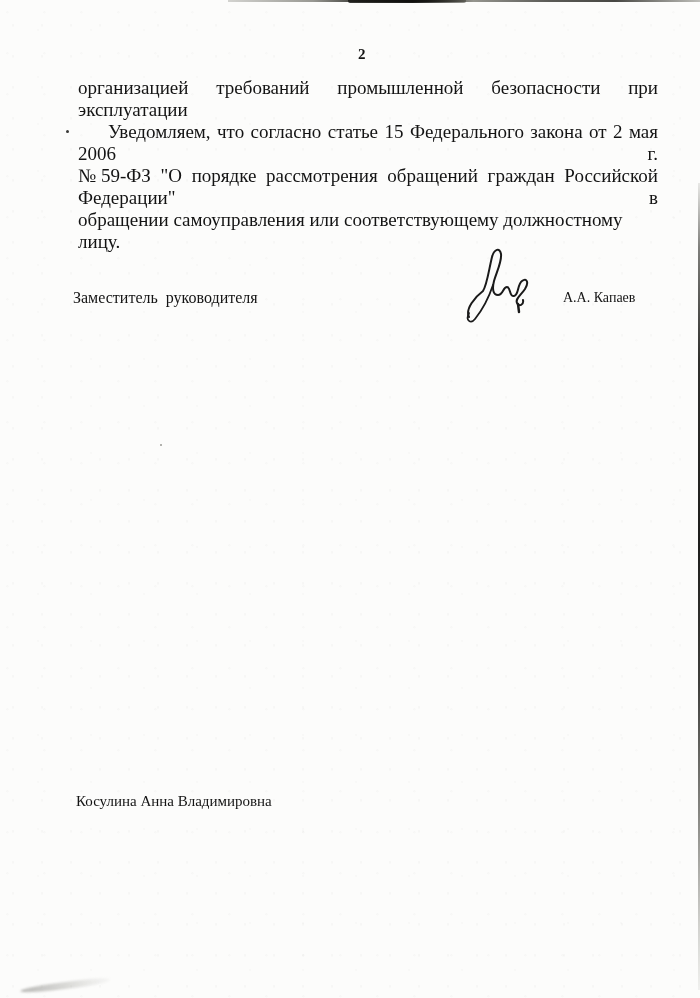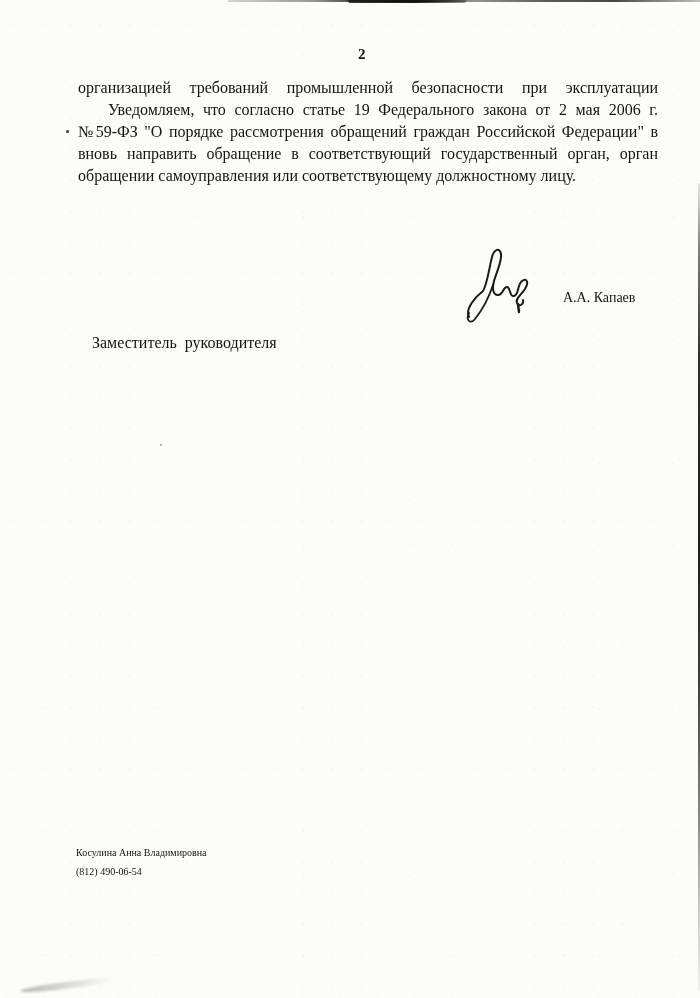--- a/index.html
+++ b/index.html
@@ -49,39 +49,39 @@
   .speck{position:absolute;background:#3a3a38;border-radius:50%;}
   .speck.s1{left:66px;top:130px;width:3px;height:3px;}
   .speck.s2{left:160px;top:444px;width:2px;height:2px;background:#9a9a94;}
 
   .page-number{
     position:absolute;left:358px;top:45px;
     font-size:15px;line-height:18px;font-weight:bold;
   }
   .text-block{
     position:absolute;left:78px;top:77px;width:580px;
-    font-size:16px;line-height:22px;
+    font-size:19px;line-height:22px;
   }
   .line{white-space:normal;}
   .line.j{text-align:justify;text-align-last:justify;}
   .line.indent{text-indent:30px;}
 
   .signer-title{
-    position:absolute;left:92px;top:288px;
-    font-size:16px;line-height:20px;white-space:pre;margin-top:45px;
+    position:absolute;left:73px;top:288px;
+    font-size:16px;line-height:20px;white-space:pre;
   }
   .signer-name{
     position:absolute;left:563px;top:288px;
     font-size:14px;line-height:20px;white-space:pre;
   }
   .signature{position:absolute;left:459px;top:245px;width:76px;height:88px;}
 
   .executor{
-    position:absolute;left:76px;top:844px;
-    font-size:10px;line-height:18.5px;
+    position:absolute;left:76px;top:792px;
+    font-size:15px;line-height:18.5px;
   }
 </style>
 </head>
 <body>
 
 <div class="page">
 
   <div class="edge-top"></div>
   <div class="edge-top-thick"></div>
   <div class="edge-right"></div>
@@ -89,35 +89,33 @@
   <div class="speck s1"></div>
   <div class="speck s2"></div>
 
   <div class="page-number">2</div>
 
   <div class="text-block">
     <div class="para">
       <div class="line j">организацией требований промышленной безопасности при эксплуатации</div>
     </div>
     <div class="para">
-      <div class="line j indent">Уведомляем, что согласно статье 19 Федерального закона от 2 мая 2006 г.</div>
+      <div class="line j indent">Уведомляем, что согласно статье 15 Федерального закона от 2 мая 2006 г.</div>
       <div class="line j">№59-ФЗ "О порядке рассмотрения обращений граждан Российской Федерации" в</div>
-      <div class="line j">вновь направить обращение в соответствующий государственный орган, орган</div>
       <div class="line">обращении самоуправления или соответствующему должностному лицу.</div>
     </div>
   </div>
 
   <div class="signer-title">Заместитель  руководителя</div>
 
   <svg class="signature" viewBox="0 0 76 88" fill="none" xmlns="http://www.w3.org/2000/svg">
     <path d="M10 72 C 6 64, 16 52, 24 46 C 28 40, 30 24, 33 12 C 35 4, 41 2, 42 9 C 43 16, 38 26, 35 36 C 33 44, 34 50, 39 50 C 44 50, 44 42, 48 42 C 52 42, 50 52, 55 51 C 60 50, 58 40, 63 36 C 68 32, 70 38, 66 44 C 62 50, 56 54, 58 58 C 60 62, 65 60, 64 55" stroke="#1a1a1a" stroke-width="2" stroke-linecap="round"></path>
     <path d="M34 40 C 30 52, 24 64, 16 74 C 12 79, 6 76, 10 68" stroke="#1a1a1a" stroke-width="1.8" stroke-linecap="round"></path>
     <path d="M59 59 L 60 67" stroke="#1a1a1a" stroke-width="2.4" stroke-linecap="round"></path>
   </svg>
 
   <div class="signer-name">А.А. Капаев</div>
 
   <div class="executor">
     <div>Косулина Анна Владимировна</div>
-    <div>(812) 490-06-54</div>
   </div>
 
 </div>
 
 </body></html>

